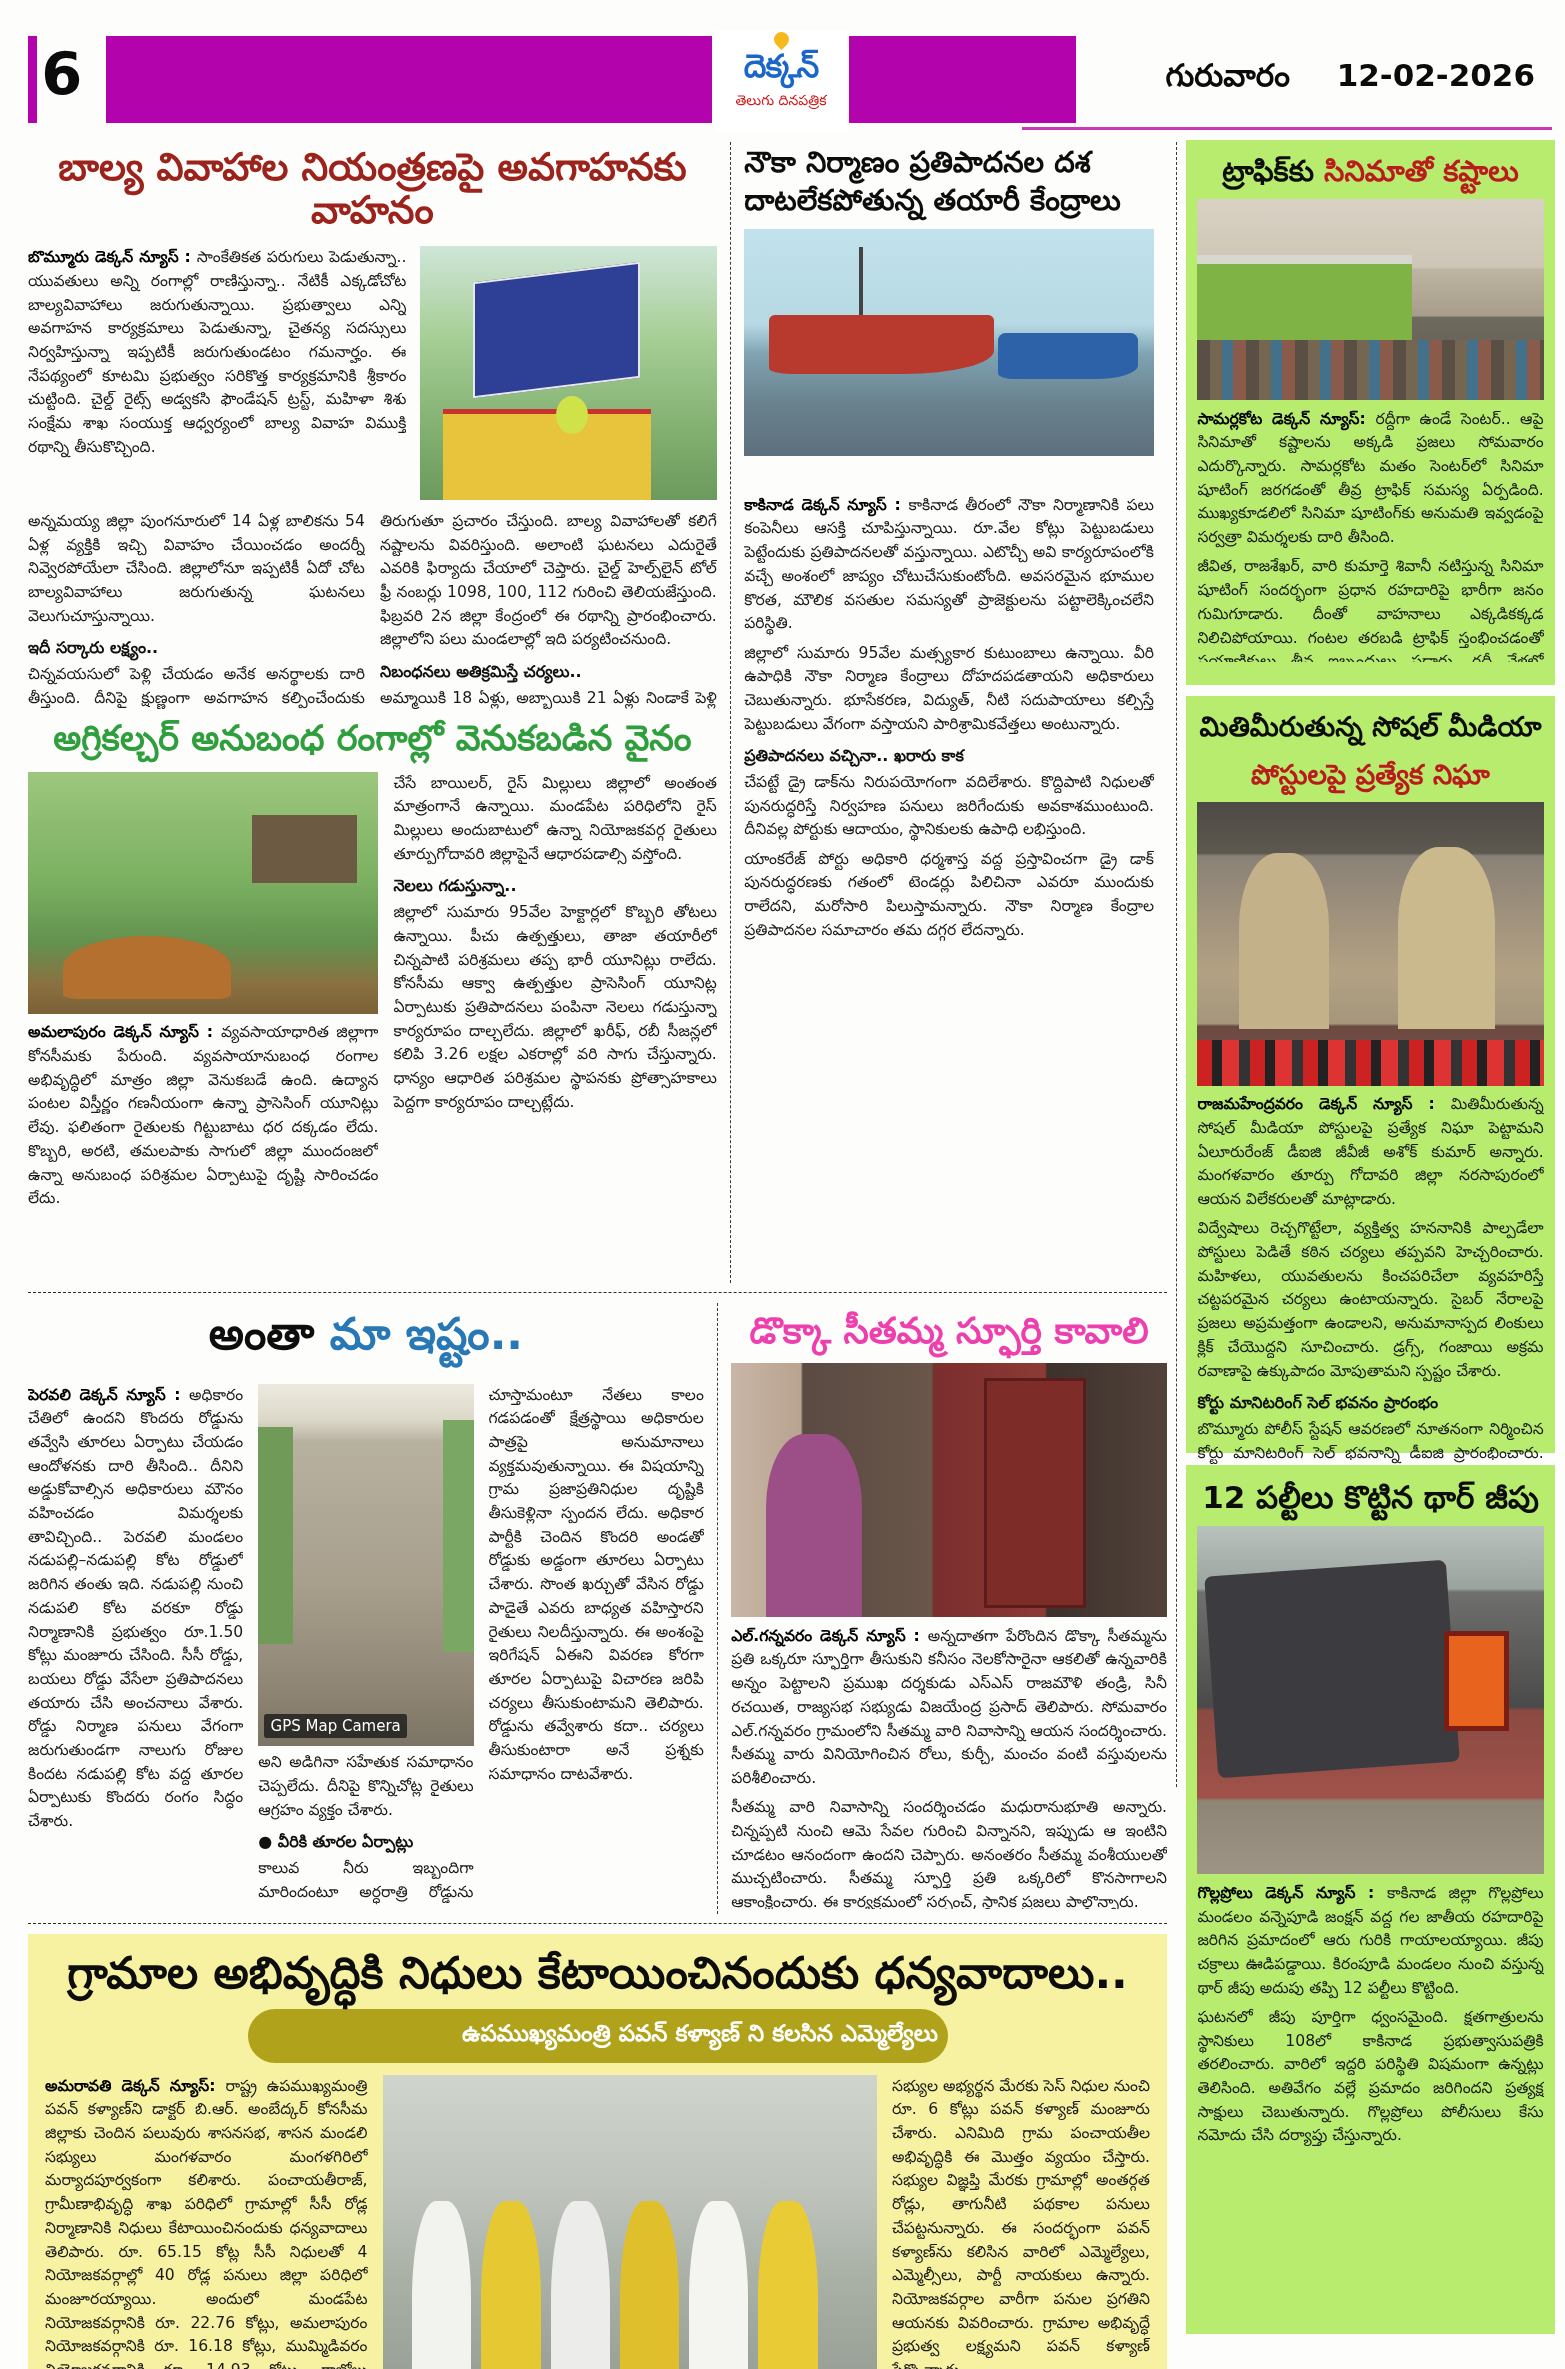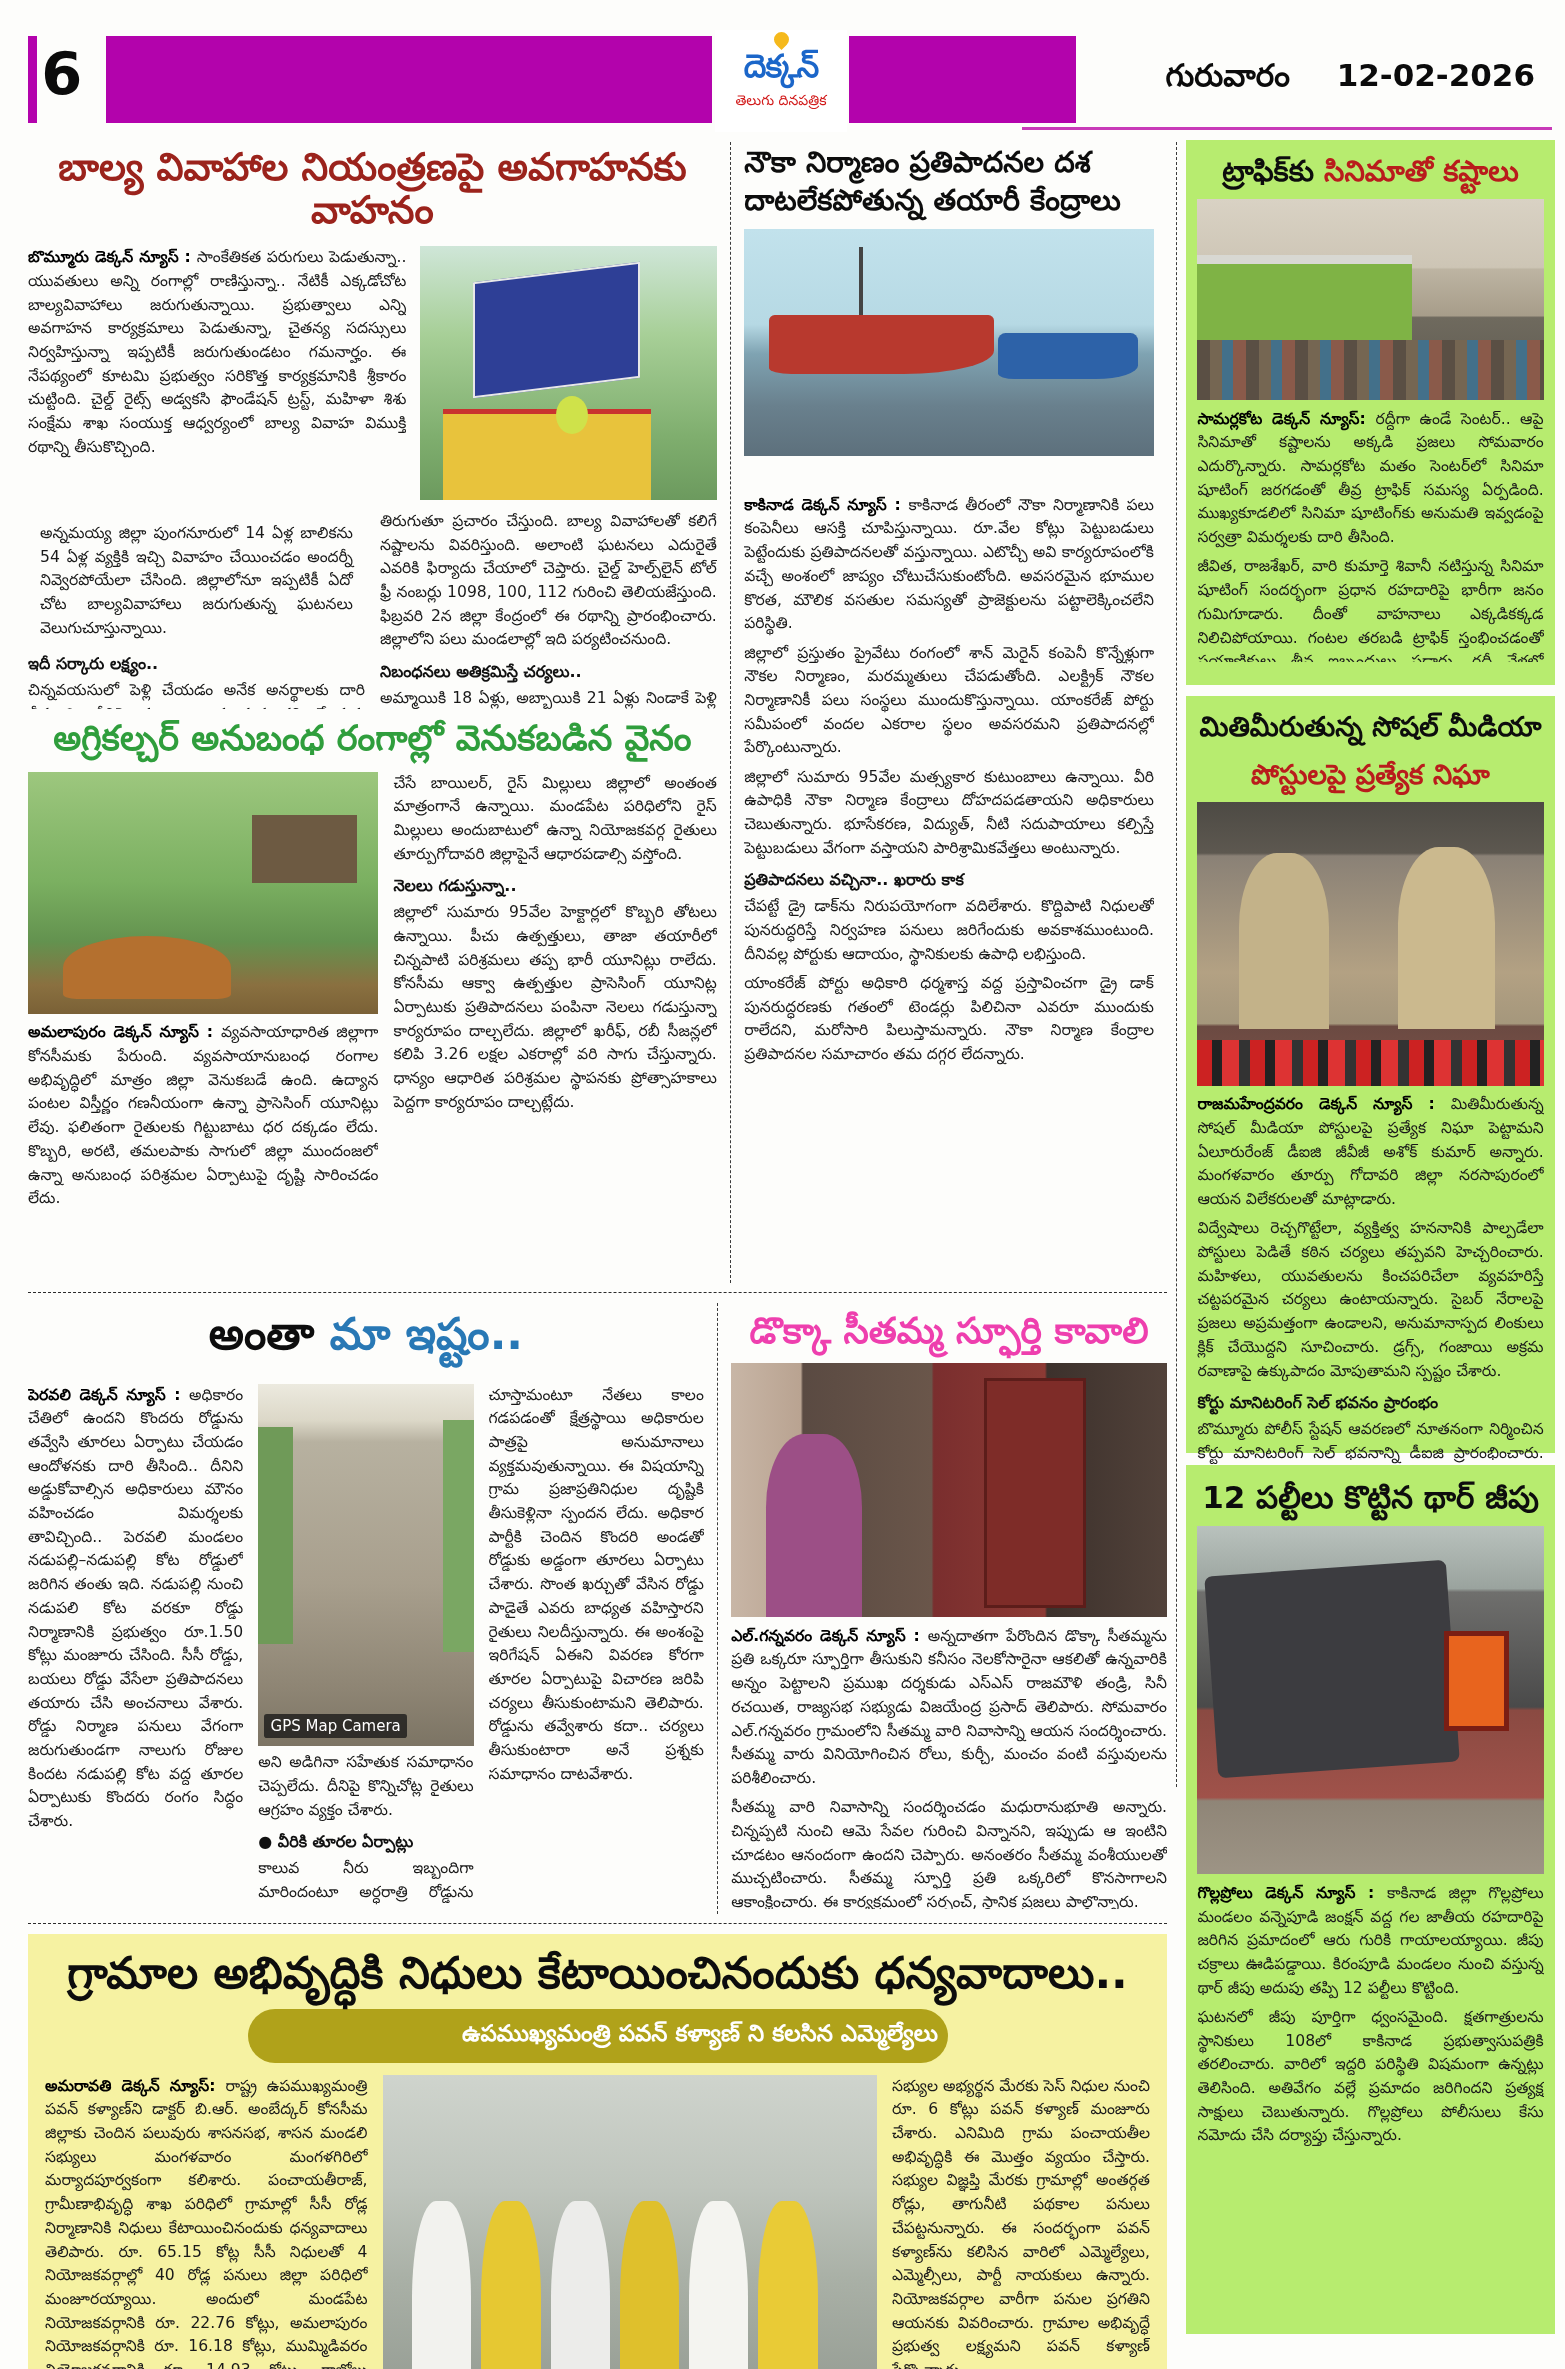--- a/index.html
+++ b/index.html
@@ -146,21 +146,21 @@
           <span class="byline" data-name="byline">బొమ్మూరు డెక్కన్ న్యూస్ : </span><span data-name="article-lead">సాంకేతికత పరుగులు పెడుతున్నా.. యువతులు అన్ని రంగాల్లో రాణిస్తున్నా.. నేటికీ ఎక్కడోచోట బాల్యవివాహాలు జరుగుతున్నాయి. ప్రభుత్వాలు ఎన్ని అవగాహన కార్యక్రమాలు పెడుతున్నా, చైతన్య సదస్సులు నిర్వహిస్తున్నా ఇప్పటికీ జరుగుతుండటం గమనార్హం. ఈ నేపథ్యంలో కూటమి ప్రభుత్వం సరికొత్త కార్యక్రమానికి శ్రీకారం చుట్టింది. చైల్డ్ రైట్స్ అడ్వకసి ఫౌండేషన్ ట్రస్ట్, మహిళా శిశు సంక్షేమ శాఖ సంయుక్త ఆధ్వర్యంలో బాల్య వివాహ విముక్తి రథాన్ని తీసుకొచ్చింది.</span>
         </div>
         <div class="photo" data-name="awareness-van-photo">
           <div class="van-banner" data-name="van-banner-graphic"></div>
           <div class="van-body" data-name="van-body-graphic"></div>
           <div class="van-balloon" data-name="balloon-graphic"></div>
         </div>
       </div>
       <div id="child-cols">
         <div class="art-body clip" data-name="article-column">
-          <p style="margin:12px" data-name="paragraph">అన్నమయ్య జిల్లా పుంగనూరులో 14 ఏళ్ల బాలికను 54 ఏళ్ల వ్యక్తికి ఇచ్చి వివాహం చేయించడం అందర్నీ నివ్వెరపోయేలా చేసింది. జిల్లాలోనూ ఇప్పటికీ ఏదో చోట బాల్యవివాహాలు జరుగుతున్న ఘటనలు వెలుగుచూస్తున్నాయి.</p>
+          <p style="margin:0" data-name="paragraph">అన్నమయ్య జిల్లా పుంగనూరులో 14 ఏళ్ల బాలికను 54 ఏళ్ల వ్యక్తికి ఇచ్చి వివాహం చేయించడం అందర్నీ నివ్వెరపోయేలా చేసింది. జిల్లాలోనూ ఇప్పటికీ ఏదో చోట బాల్యవివాహాలు జరుగుతున్న ఘటనలు వెలుగుచూస్తున్నాయి.</p>
           <div class="subhead" data-name="subhead">ఇదీ సర్కారు లక్ష్యం..</div>
           <p style="margin:0" data-name="paragraph">చిన్నవయసులో పెళ్లి చేయడం అనేక అనర్థాలకు దారి తీస్తుంది. దీనిపై క్షుణ్ణంగా అవగాహన కల్పించేందుకు ప్రత్యేక వాహనం రూపొందించారు. ఇది పల్లెల్లో రోజంతా తిరుగుతూ చైతన్యం కల్పిస్తుంది.</p>
 
         </div>
         <div class="art-body clip" data-name="article-column">
           <p style="margin:0" data-name="paragraph">తిరుగుతూ ప్రచారం చేస్తుంది. బాల్య వివాహాలతో కలిగే నష్టాలను వివరిస్తుంది. అలాంటి ఘటనలు ఎదురైతే ఎవరికి ఫిర్యాదు చేయాలో చెప్తారు. చైల్డ్ హెల్ప్‌లైన్ టోల్ ఫ్రీ నంబర్లు 1098, 100, 112 గురించి తెలియజేస్తుంది. ఫిబ్రవరి 2న జిల్లా కేంద్రంలో ఈ రథాన్ని ప్రారంభించారు. జిల్లాలోని పలు మండలాల్లో ఇది పర్యటించనుంది.</p>
           <div class="subhead" data-name="subhead">నిబంధనలు అతిక్రమిస్తే చర్యలు..</div>
           <p style="margin:0" data-name="paragraph">అమ్మాయికి 18 ఏళ్లు, అబ్బాయికి 21 ఏళ్లు నిండాకే పెళ్లి చేయాలి. అతిక్రమిస్తే చర్యలు తప్పవు. డీసీపీఓలు, ఐసీడీఎస్ అధికారులు, డ్రైవర్, సిబ్బంది ఇందులో ఉంటారు. అవసరమైన చోట అవగాహన కల్పిస్తారు. ఇది ఉదయం 10 నుంచి సాయంత్రం 5 వరకు పల్లెల్లో పర్యటిస్తుంది.</p>
         </div>
       </div>
@@ -191,21 +191,20 @@
         <div data-name="headline-line">నౌకా నిర్మాణం  ప్రతిపాదనల దశ</div>
         <div data-name="headline-line">దాటలేకపోతున్న తయారీ కేంద్రాలు</div>
       </div>
       <div class="photo" data-name="boats-photo">
         <div class="boat-mast" data-name="boat-mast-graphic"></div>
         <div class="boat-hull" data-name="boat-hull-graphic"></div>
         <div class="boat-hull2" data-name="boat-hull-graphic"></div>
       </div>
       <div id="boats-text" class="art-body clip" data-name="article-column">
         <p style="margin:0"><span class="byline" data-name="byline">కాకినాడ డెక్కన్ న్యూస్ : </span><span data-name="article-lead">కాకినాడ తీరంలో నౌకా నిర్మాణానికి పలు కంపెనీలు ఆసక్తి చూపిస్తున్నాయి. రూ.వేల కోట్లు పెట్టుబడులు పెట్టేందుకు ప్రతిపాదనలతో వస్తున్నాయి. ఎటొచ్చీ అవి కార్యరూపంలోకి వచ్చే అంశంలో జాప్యం చోటుచేసుకుంటోంది. అవసరమైన భూముల కొరత, మౌలిక వసతుల సమస్యతో ప్రాజెక్టులను పట్టాలెక్కించలేని పరిస్థితి.</span></p>
-        <p style="margin:5.7px 0 0" data-name="paragraph">జిల్లాలో ప్రస్తుతం ప్రైవేటు రంగంలో శాన్ మెరైన్ కంపెనీ కొన్నేళ్లుగా నౌకల నిర్మాణం, మరమ్మతులు చేపడుతోంది. ఎలక్ట్రిక్ నౌకల నిర్మాణానికీ పలు సంస్థలు ముందుకొస్తున్నాయి. యాంకరేజ్ పోర్టు సమీపంలో వందల ఎకరాల స్థలం అవసరమని ప్రతిపాదనల్లో పేర్కొంటున్నారు.</p>
         <p style="margin:5.7px 0 0" data-name="paragraph">జిల్లాలో సుమారు 95వేల మత్స్యకార కుటుంబాలు ఉన్నాయి. వీరి ఉపాధికి నౌకా నిర్మాణ కేంద్రాలు దోహదపడతాయని అధికారులు చెబుతున్నారు. భూసేకరణ, విద్యుత్, నీటి సదుపాయాలు కల్పిస్తే పెట్టుబడులు వేగంగా వస్తాయని పారిశ్రామికవేత్తలు అంటున్నారు.</p>
         <div class="subhead" data-name="subhead">ప్రతిపాదనలు వచ్చినా.. ఖరారు కాక</div>
         <p style="margin:0" data-name="paragraph">చేపట్టే డ్రై డాక్‌ను నిరుపయోగంగా వదిలేశారు. కొద్దిపాటి నిధులతో పునరుద్ధరిస్తే నిర్వహణ పనులు జరిగేందుకు అవకాశముంటుంది. దీనివల్ల పోర్టుకు ఆదాయం, స్థానికులకు ఉపాధి లభిస్తుంది.</p>
         <p style="margin:5.7px 0 0" data-name="paragraph">యాంకరేజ్ పోర్టు అధికారి ధర్మశాస్త వద్ద ప్రస్తావించగా డ్రై డాక్ పునరుద్ధరణకు గతంలో టెండర్లు పిలిచినా ఎవరూ ముందుకు రాలేదని, మరోసారి పిలుస్తామన్నారు. నౌకా నిర్మాణ కేంద్రాల ప్రతిపాదనల సమాచారం తమ దగ్గర లేదన్నారు.</p>
       </div>
     </div>
   </div>
 
   <hr class="hdash" data-name="section-divider">
 

